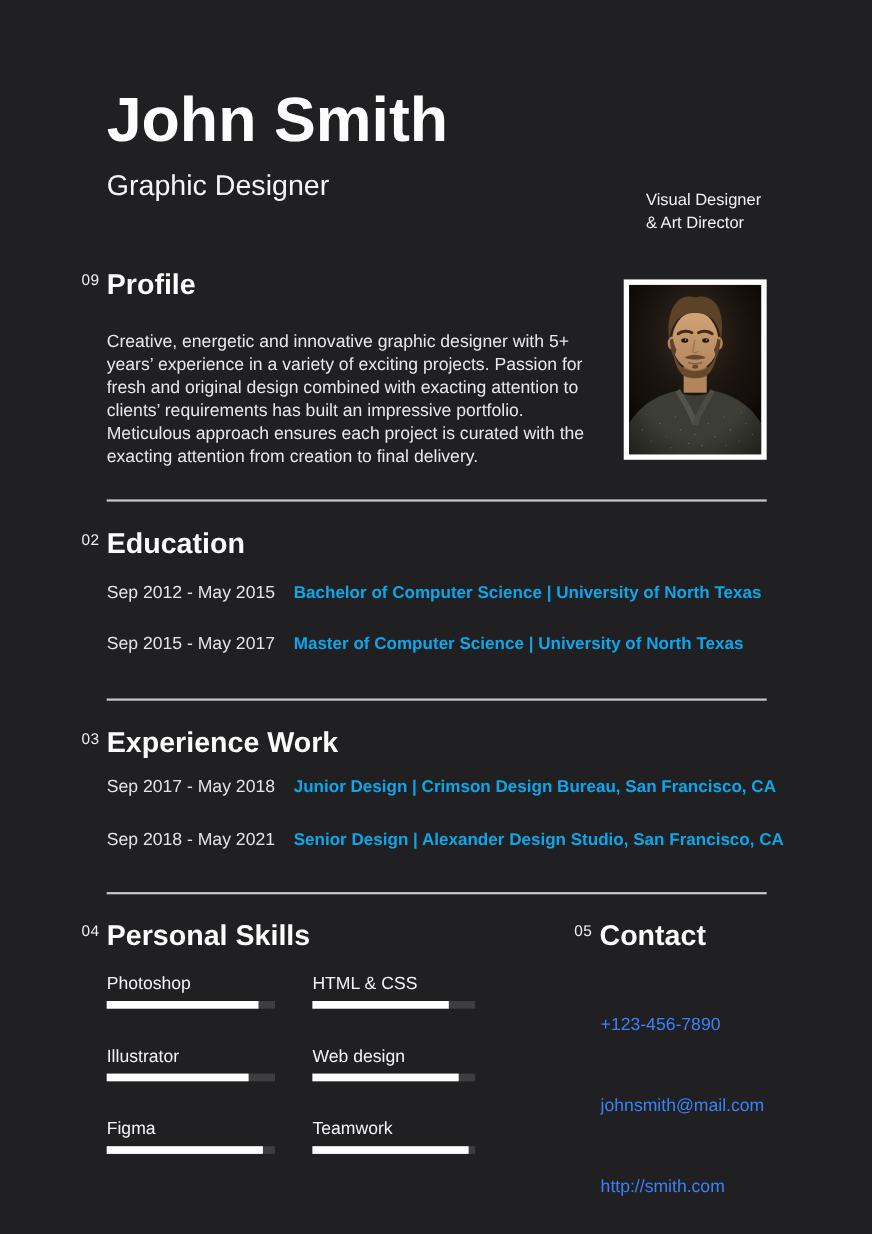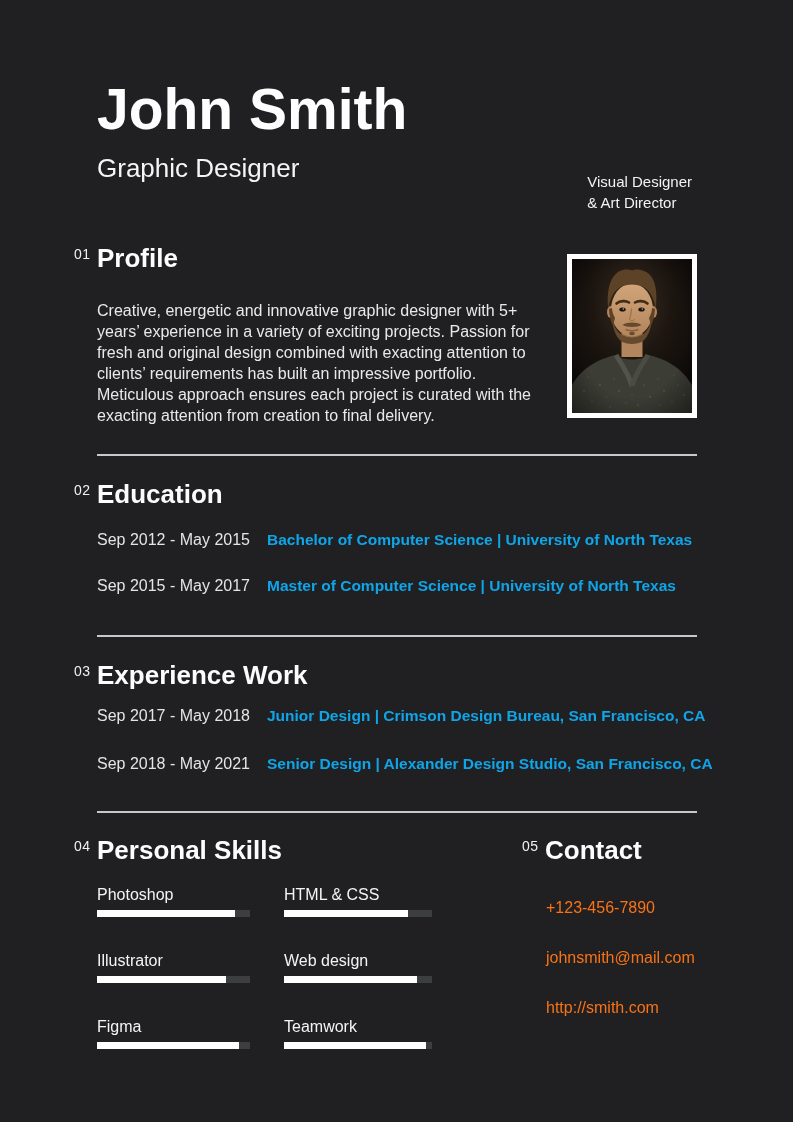--- a/index.html
+++ b/index.html
@@ -80,36 +80,36 @@
   }
   .skill .label { font-size:16px; line-height:20px; color:#f4f4f4; }
   .bar  { margin-top:5px; height:7px; background:#3d3e40; }
   .fill { height:100%; background:#ffffff; }
 
   
   .contact-list {
     position:absolute; left:546px; top:898px;
     display:flex; flex-direction:column; gap:30px;
   }
-  .contact-item { font-size:16px; line-height:20px; color:#f97316; }
+  .contact-item { font-size:16px; line-height:20px; color:#3b82f6;margin-top:24px; }
 </style>
 </head>
 <body>
 
 <div class="page">
 
   <div class="name">John Smith</div>
   <div class="role">Graphic Designer</div>
   <div class="tagline">
     <div>Visual Designer</div>
     <div>&amp; Art Director</div>
   </div>
 
   <div class="section-title" id="profile-title">
-    <span class="sec-num">01</span>
+    <span class="sec-num">09</span>
     <span>Profile</span>
   </div>
   <p class="profile-body">Creative, energetic and innovative graphic designer with 5+ years’ experience in a variety of exciting projects. Passion for fresh and original design combined with exacting attention to clients’ requirements has built an impressive portfolio. Meticulous approach ensures each project is curated with the exacting attention from creation to final delivery.</p>
 
   <div class="photo-frame">
     <svg viewBox="0 0 120 154" xmlns="http://www.w3.org/2000/svg">
       <defs>
         <radialGradient id="pbg" cx="50%" cy="30%" r="75%">
           <stop offset="0%" stop-color="#3a2d22"></stop>
           <stop offset="45%" stop-color="#1c1510"></stop>

